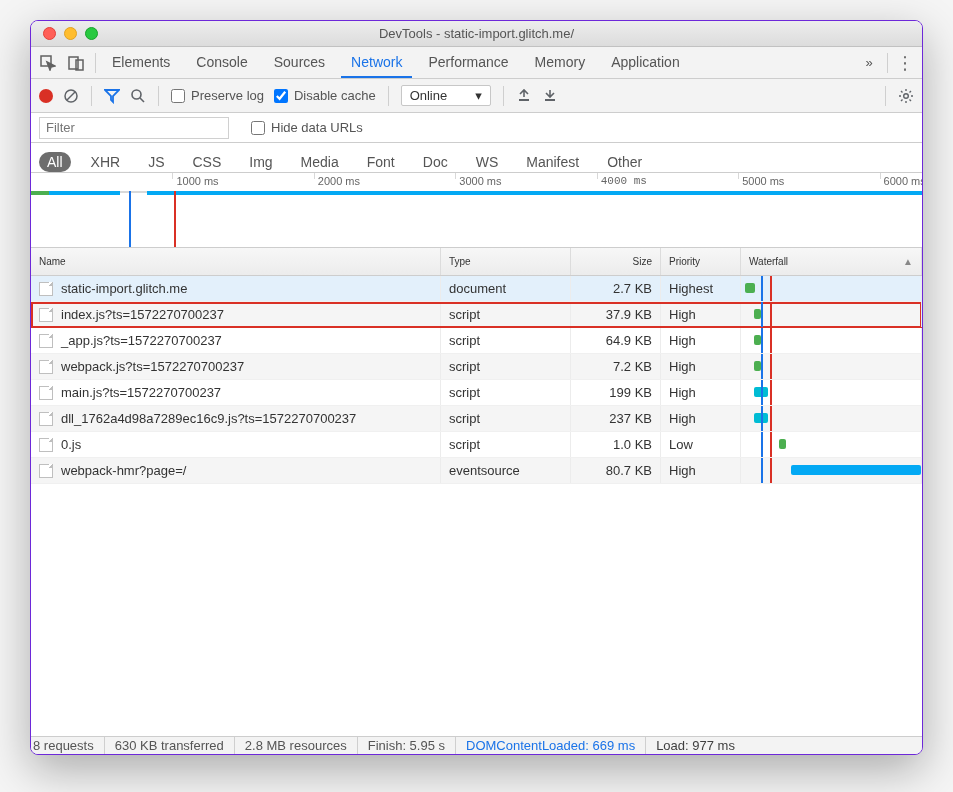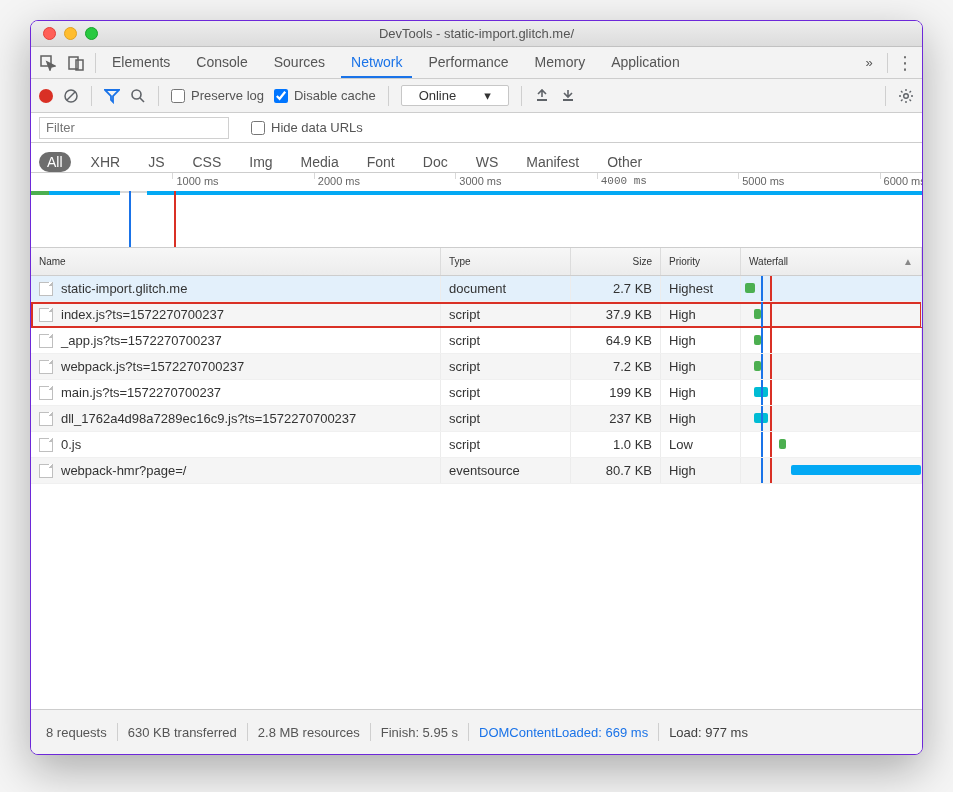--- a/index.html
+++ b/index.html
@@ -23,21 +23,21 @@
   .kebab { width: 22px; text-align: center; color: #666; font-size: 18px; }
   
   .toolbar { height: 34px; background: #f3f3f3; border-bottom: 1px solid #cdcdcd; display: flex; align-items: center; padding: 0 8px; gap: 10px; }
   .recdot { width: 14px; height: 14px; border-radius: 50%; background: #d93025; }
   .sep { width: 1px; height: 20px; background: #cfcfcf; margin: 0 2px; }
   .iconbtn svg { width: 16px; height: 16px; }
   .iconbtn { color: #5f6368; display: inline-flex; align-items: center; justify-content: center; }
   .iconbtn.blue { color: #1a73e8; }
   .chk { display: inline-flex; align-items: center; gap: 6px; color: #555; }
   .chk input { width: 14px; height: 14px; }
-  .selectish { display: inline-flex; align-items: center; gap: 28px; border: 1px solid #c7c7c7; padding: 2px 17px; background: #fff; border-radius: 2px; font-size: 13px; }
+  .selectish { display: inline-flex; align-items: center; gap: 28px; border: 1px solid #c7c7c7; padding: 2px 8px; background: #fff; border-radius: 2px; font-size: 13px; }
   .right { margin-left: auto; display: flex; gap: 10px; align-items: center; }
   
   .filterrow { height: 30px; border-bottom: 1px solid #cdcdcd; display: flex; align-items: center; padding: 0 8px; gap: 22px; background: #fff; }
   .filterinput { width: 190px; height: 22px; border: 1px solid #d0d0d0; padding: 2px 6px; font-size: 13px; color: #777; }
   
   .typerow { height: 30px; border-bottom: 1px solid #cdcdcd; display: flex; align-items: flex-end; gap: 12px; padding: 0 8px; font-size: 14px; color: #555; background: #fff; }
   .pill { padding: 2px 8px; border-radius: 10px; }
   .pill.active { background: #6d6d6d; color: #fff; }
   
   .overview { border-bottom: 1px solid #cdcdcd; background: #fff; }
@@ -62,21 +62,21 @@
   .row:nth-child(even) { background: #f5f5f5; }
   .row.sel { background: #e3f0fb; }
   .row.hl { outline: 2px solid #d93025; outline-offset: -2px; position: relative; z-index: 1; }
   .row .col { border-right: 1px solid #ececec; }
   .fileicon { width: 14px; height: 14px; border: 1px solid #bfbfbf; margin-right: 8px; background: #fff; position: relative; }
   .fileicon::after { content: ""; position: absolute; right: -1px; top: -1px; width: 4px; height: 4px; background: linear-gradient(135deg, #fff 49%, #bfbfbf 50%); }
   .wfcell { position: relative; flex: 1; }
   .wfseg { position: absolute; top: 7px; height: 10px; border-radius: 2px; }
   .wfcell .vline { position: absolute; top: 0; bottom: 0; width: 2px; }
   
-  .footer { height: 45px; background: #f3f3f3; border-top: 1px solid #cdcdcd; display: flex; align-items: center; padding: 0 15px; font-size: 13px; color: #555; }
+  .footer { height: 18px; background: #f3f3f3; border-top: 1px solid #cdcdcd; display: flex; align-items: center; padding: 0 2px; font-size: 13px; color: #555; }
   .footer .fsep { width: 1px; height: 18px; background: #cfcfcf; margin: 0 10px; }
   .footer .blue { color: #1a73e8; }
   .footer .red { color: #404040; }
 </style>
 </head>
 <body>
 
 <div class="window">
 
   <div class="titlebar">

